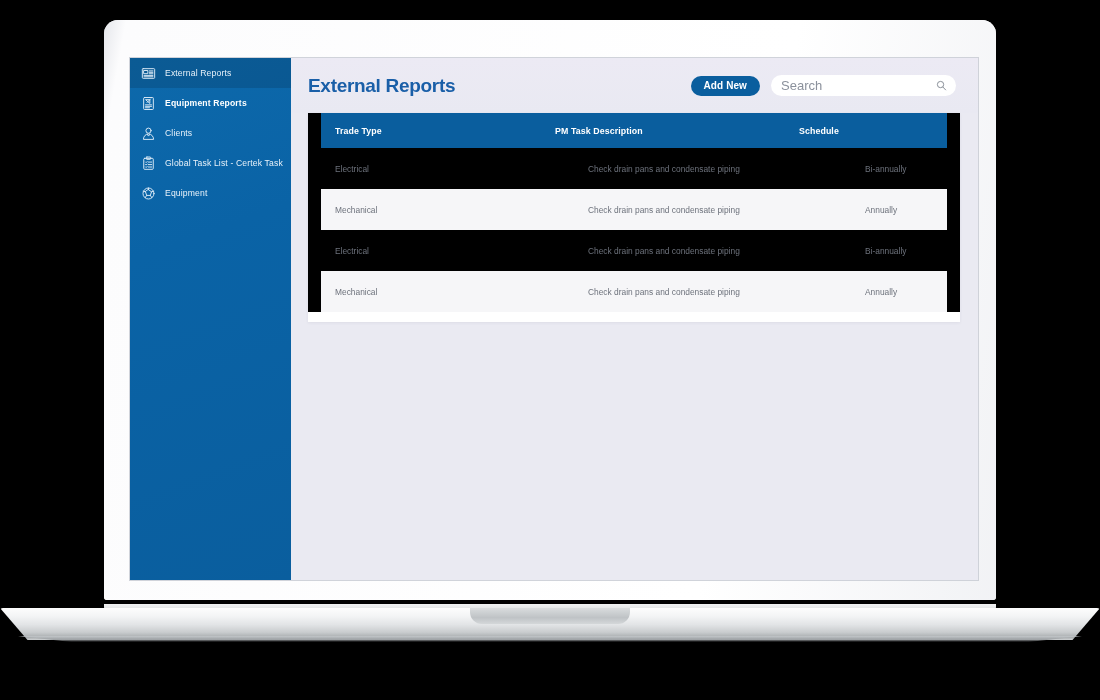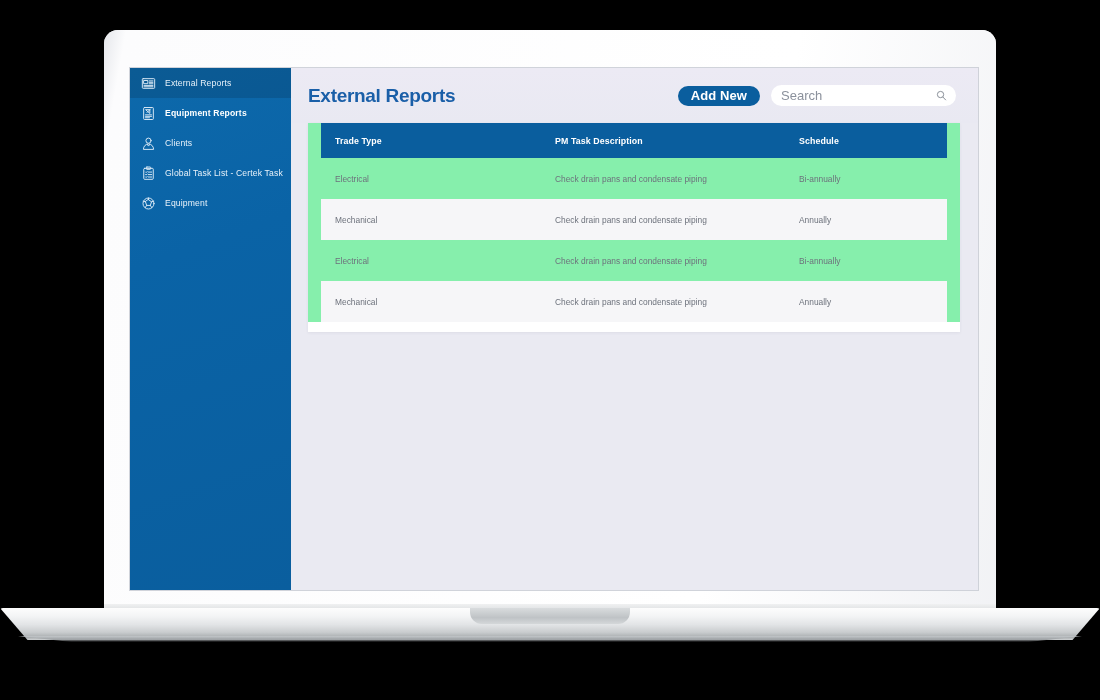--- a/index.html
+++ b/index.html
@@ -16,21 +16,21 @@
   
   #laptop-mockup {
     position: absolute;
     left: 0; top: 0;
     width: 1100px; height: 700px;
   }
 
   
   #laptop-lid {
     position: absolute;
-    left: 104px; top: 30px;
+    left: 104px; top: 20px;
     width: 892px; height: 580px;
     background: #ffffff;
     border-radius: 14px 14px 3px 3px;
     box-shadow: 0 2px 10px rgba(0,0,0,0.25);
   }
   #lid-inner-shade {
     position: absolute;
     left: 0; top: 0; right: 0; bottom: 0;
     border-radius: 14px 14px 3px 3px;
     background: linear-gradient(100deg,
@@ -135,21 +135,21 @@
   #page-title {
     font-size: 19px;
     font-weight: bold;
     color: #1a5fa8;
     letter-spacing: -0.3px;
     flex: 1 1 auto;
   }
   #add-new-button {
     background: #0a5e9e;
     color: #ffffff;
-    font-size: 13px;
+    font-size: 10px;
     font-weight: bold;
     border: none;
     border-radius: 20px;
     height: 20px;
     padding: 0 13px;
     cursor: pointer;
     margin-right: 11px;
     letter-spacing: 0.1px;
     font-family: "Liberation Sans", sans-serif;
   }
@@ -169,41 +169,42 @@
     width: 100%;
     font-family: "Liberation Sans", sans-serif;
   }
   #search-input::placeholder { color: #8b919c; }
   #search-icon { position: absolute; right: 9px; top: 5px; width: 11px; height: 11px; }
   #search-icon svg { width: 11px; height: 11px; display: block; }
 
   
   #table-card {
     margin: 0 18px 0 17px;
-    background: #86efac;
+    background: #000000;
     box-shadow: 0 1px 3px rgba(60,60,90,0.07);
   }
   #table-head {
     display: flex;
     align-items: center;
     height: 35px;
     background: #0a5e9e;
     color: #ffffff;
     font-size: 8.8px;
     font-weight: bold;
     letter-spacing: 0.1px;
     margin: 0 13px;
   }
   .row {
     display: flex;
     align-items: center;
     height: 41px;
     font-size: 8.4px;
     color: #6d727c;
     margin: 0 13px;
+    gap: 33px;
   }
   .row.alt { background: #f6f6f8; }
   .c0 { flex: 0 0 202px; padding-left: 14px; }
   .c1 { flex: 0 0 276px; padding-left: 32px; }
   .c2 { flex: 1 1 auto; }
   #table-foot { height: 10px; background: #ffffff; }
 </style>
 </head>
 <body>
 

